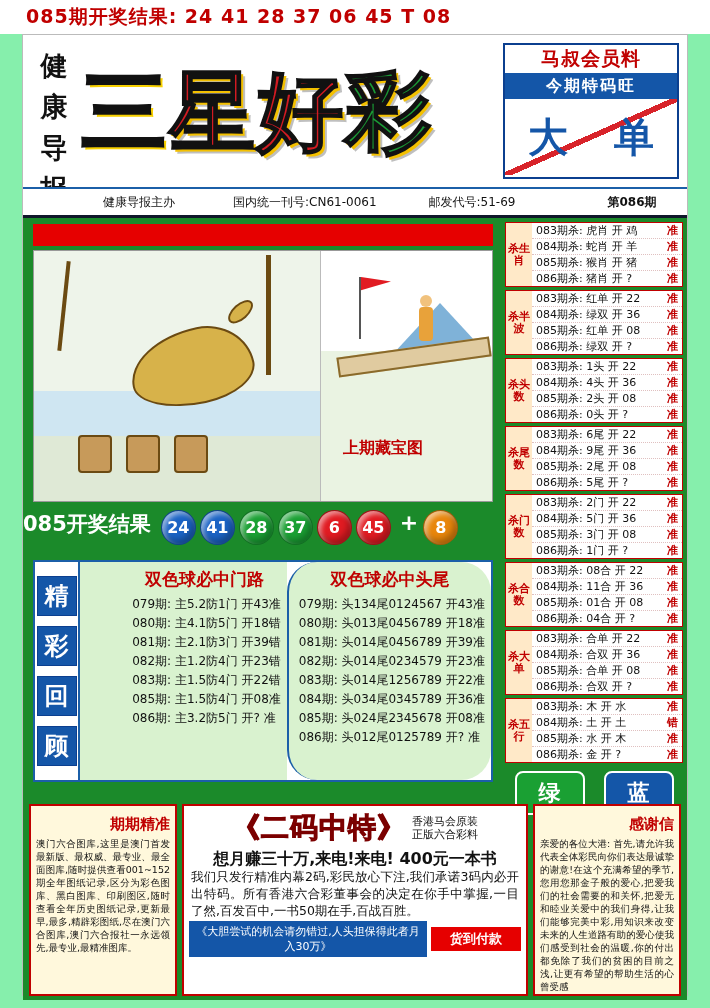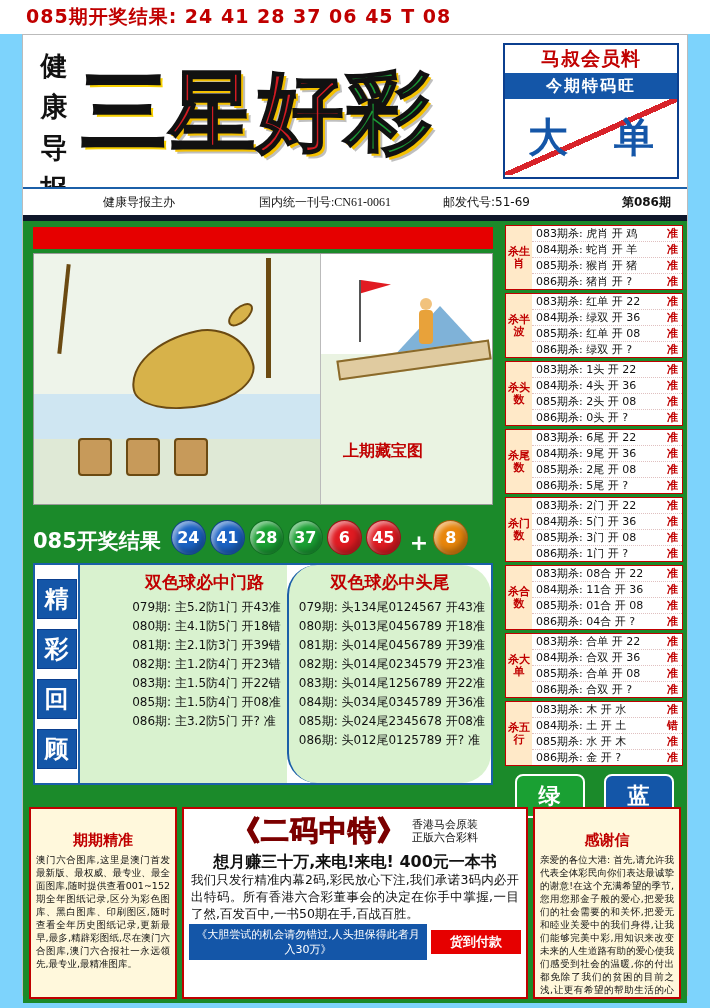--- a/index.html
+++ b/index.html
@@ -4,21 +4,21 @@
 <style>
   html,body{margin:0;padding:0;}
   body{
     width:710px;height:1008px;
     background:#ffffff;
     font-family:"DejaVu Sans","Liberation Sans",sans-serif;
     position:relative;overflow:hidden;
   }
   .page{
     position:relative;width:710px;height:1008px;
-    background:#7dd3fc;
+    background:#86efac;
     box-sizing:border-box;
     padding:0;
   }
   
   .top-strip{
     position:absolute;left:0;top:0;width:710px;height:34px;
     background:#ffffff;
     display:flex;align-items:center;
   }
   .top-strip .txt{
@@ -80,26 +80,26 @@
     content:"";position:absolute;left:0;top:0;width:100%;height:100%;
     background:linear-gradient(to bottom right,#ffffff 0 48%,#d8232a 48% 52%,#ffffff 52% 100%);
   }
   .mscard .bigch{
     position:relative;z-index:2;font-size:40px;font-weight:bold;color:#1456a8;
   }
   .mscard .bigch.blue{color:#1456a8;}
   .mscard .bigch.red{color:#1456a8;}
   
   .infobar{
-    height:26px;border-bottom:6px solid #0f172a;background:#fff;
+    height:26px;border-bottom:3px solid #0f172a;background:#fff;
     display:flex;align-items:center;font-size:12px;color:#111;
   }
   .infobar div{padding:0 6px;}
   .infobar .i1{margin-left:74px;}
-  .infobar .i2{margin-left:72px;font-family:Liberation Serif, serif;}
+  .infobar .i2{margin-left:46px;}
   .infobar .i3{margin-left:40px;}
   .infobar .i4{margin-left:80px;font-weight:bold;}
   
   .body{
     position:relative;height:782px;width:100%;
     background:#1b8a2a;
   }
   
   .leftcol{position:absolute;left:0;top:0;width:480px;height:572px;}
   .redbar{
@@ -167,22 +167,22 @@
     content:"";position:absolute;left:1px;top:-12px;width:12px;height:12px;
     background:#f1c27d;border-radius:50%;
   }
   .mountain{
     position:absolute;right:4px;top:52px;width:0;height:0;
     border-left:48px solid transparent;border-right:48px solid transparent;
     border-bottom:52px solid #7fb2d8;
   }
   
   .resultrow{
-    position:absolute;left:10px;top:292px;width:460px;height:42px;
-    display:flex;align-items:flex-end;
+    position:absolute;left:0;top:292px;width:460px;height:42px;
+    display:flex;align-items:flex-start;
   }
   .resultrow .lbl{
     font-size:21px;font-weight:bold;color:#ffffff;margin-right:10px;white-space:nowrap;
   }
   .ball{
     width:33px;height:33px;border-radius:50%;margin-right:4px;
     display:flex;align-items:center;justify-content:center;
     font-size:16px;font-weight:bold;color:#ffffff;
     border:1px solid rgba(0,0,0,.3);
     box-shadow:inset -3px -4px 6px rgba(0,0,0,.3), inset 3px 3px 5px rgba(255,255,255,.55);
@@ -251,21 +251,21 @@
     padding:4px 6px;box-sizing:border-box;gap:5px;
   }
   .bpanel{
     background:#ffffff;border:2px solid #c00000;box-sizing:border-box;
     padding:3px 5px;overflow:hidden;
   }
   .bp1{width:148px;background:#fff8dc;}
   .bp2{flex:1;background:#ffffff;}
   .bp3{width:148px;background:#fff8dc;}
   .bhead{
-    text-align:center;font-size:15px;font-weight:bold;color:#c00000;margin:19px 0 3px;
+    text-align:right;font-size:15px;font-weight:bold;color:#c00000;margin:6px 0 3px;
   }
   .btext{
     font-size:9.5px;line-height:13px;color:#111;text-align:justify;
   }
   .mid-title{
     display:flex;align-items:center;justify-content:center;gap:6px;margin-bottom:2px;
   }
   .mid-title .mt1{
     font-size:28px;font-weight:bold;color:#e60000;letter-spacing:1px;
     -webkit-text-stroke:1px #7a0000;

